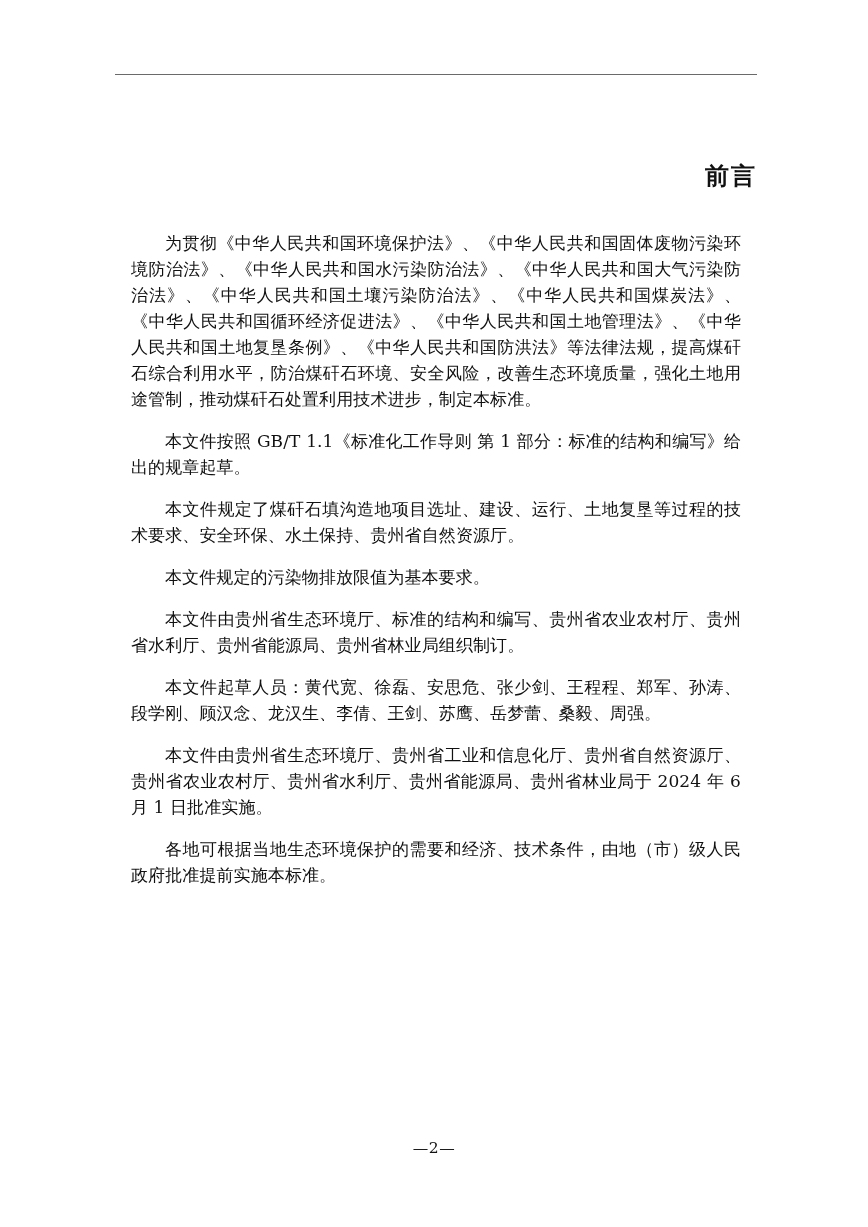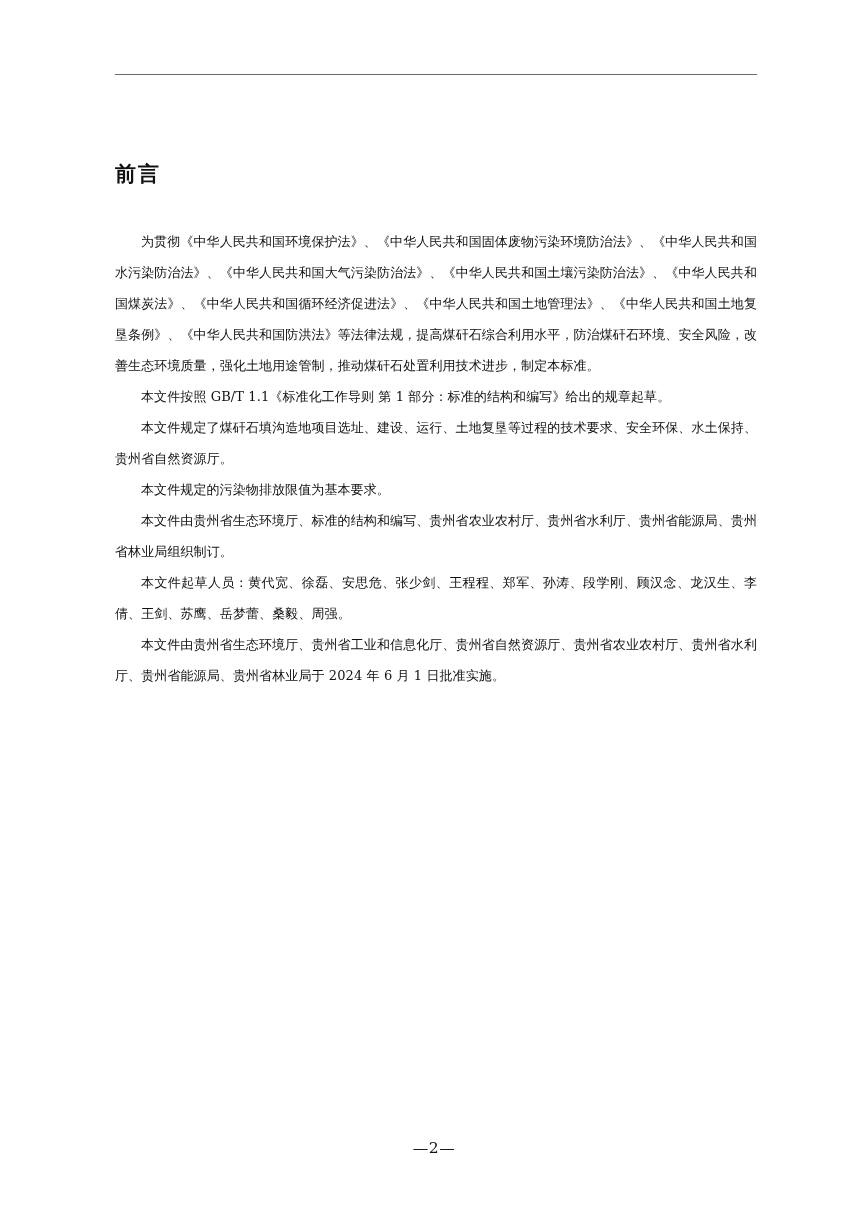--- a/index.html
+++ b/index.html
@@ -29,34 +29,34 @@
     border-top: 1.3px solid #6a6a6a;
   }
   .content {
     position: absolute;
     left: 115px;
     top: 160px;
     width: 642px;
   }
   .doc-title {
     font-family: "DejaVu Sans", "Liberation Sans", sans-serif;
-    font-size: 21px;
+    font-size: 24px;
     font-weight: 700;
-    text-align: left;
+    text-align: right;
     letter-spacing: 2px;
     margin: 0 0 38px 0;
     color: #111;
   }
   .para {
-    font-size: 13px;
-    line-height: 31px;
+    font-size: 17px;
+    line-height: 26px;
     text-align: justify;
     text-justify: inter-ideograph;
     text-indent: 2em;
-    margin: 0;
+    margin: 16px;
     letter-spacing: 0.1px;
     color: #111;
   }
   .footer {
     position: absolute;
     left: 0;
     top: 1139px;
     width: 868px;
     text-align: center;
     font-size: 15.5px;
@@ -75,18 +75,19 @@
 
     <h1 class="doc-title">前言</h1>
 
     <p class="para">为贯彻《中华人民共和国环境保护法》、《中华人民共和国固体废物污染环境防治法》、《中华人民共和国水污染防治法》、《中华人民共和国大气污染防治法》、《中华人民共和国土壤污染防治法》、《中华人民共和国煤炭法》、《中华人民共和国循环经济促进法》、《中华人民共和国土地管理法》、《中华人民共和国土地复垦条例》、《中华人民共和国防洪法》等法律法规，提高煤矸石综合利用水平，防治煤矸石环境、安全风险，改善生态环境质量，强化土地用途管制，推动煤矸石处置利用技术进步，制定本标准。</p>
     <p class="para">本文件按照 GB/T 1.1《标准化工作导则 第 1 部分：标准的结构和编写》给出的规章起草。</p>
     <p class="para">本文件规定了煤矸石填沟造地项目选址、建设、运行、土地复垦等过程的技术要求、安全环保、水土保持、贵州省自然资源厅。</p>
     <p class="para">本文件规定的污染物排放限值为基本要求。</p>
     <p class="para">本文件由贵州省生态环境厅、标准的结构和编写、贵州省农业农村厅、贵州省水利厅、贵州省能源局、贵州省林业局组织制订。</p>
     <p class="para">本文件起草人员：黄代宽、徐磊、安思危、张少剑、王程程、郑军、孙涛、段学刚、顾汉念、龙汉生、李倩、王剑、苏鹰、岳梦蕾、桑毅、周强。</p>
     <p class="para">本文件由贵州省生态环境厅、贵州省工业和信息化厅、贵州省自然资源厅、贵州省农业农村厅、贵州省水利厅、贵州省能源局、贵州省林业局于 2024 年 6 月 1 日批准实施。</p>
+    <p class="para">各地可根据当地生态环境保护的需要和经济、技术条件，由地（市）级人民政府批准提前实施本标准。</p>
 
   </div>
 
   <div class="footer">—2—</div>
 
 </div>
 
 </body></html>

